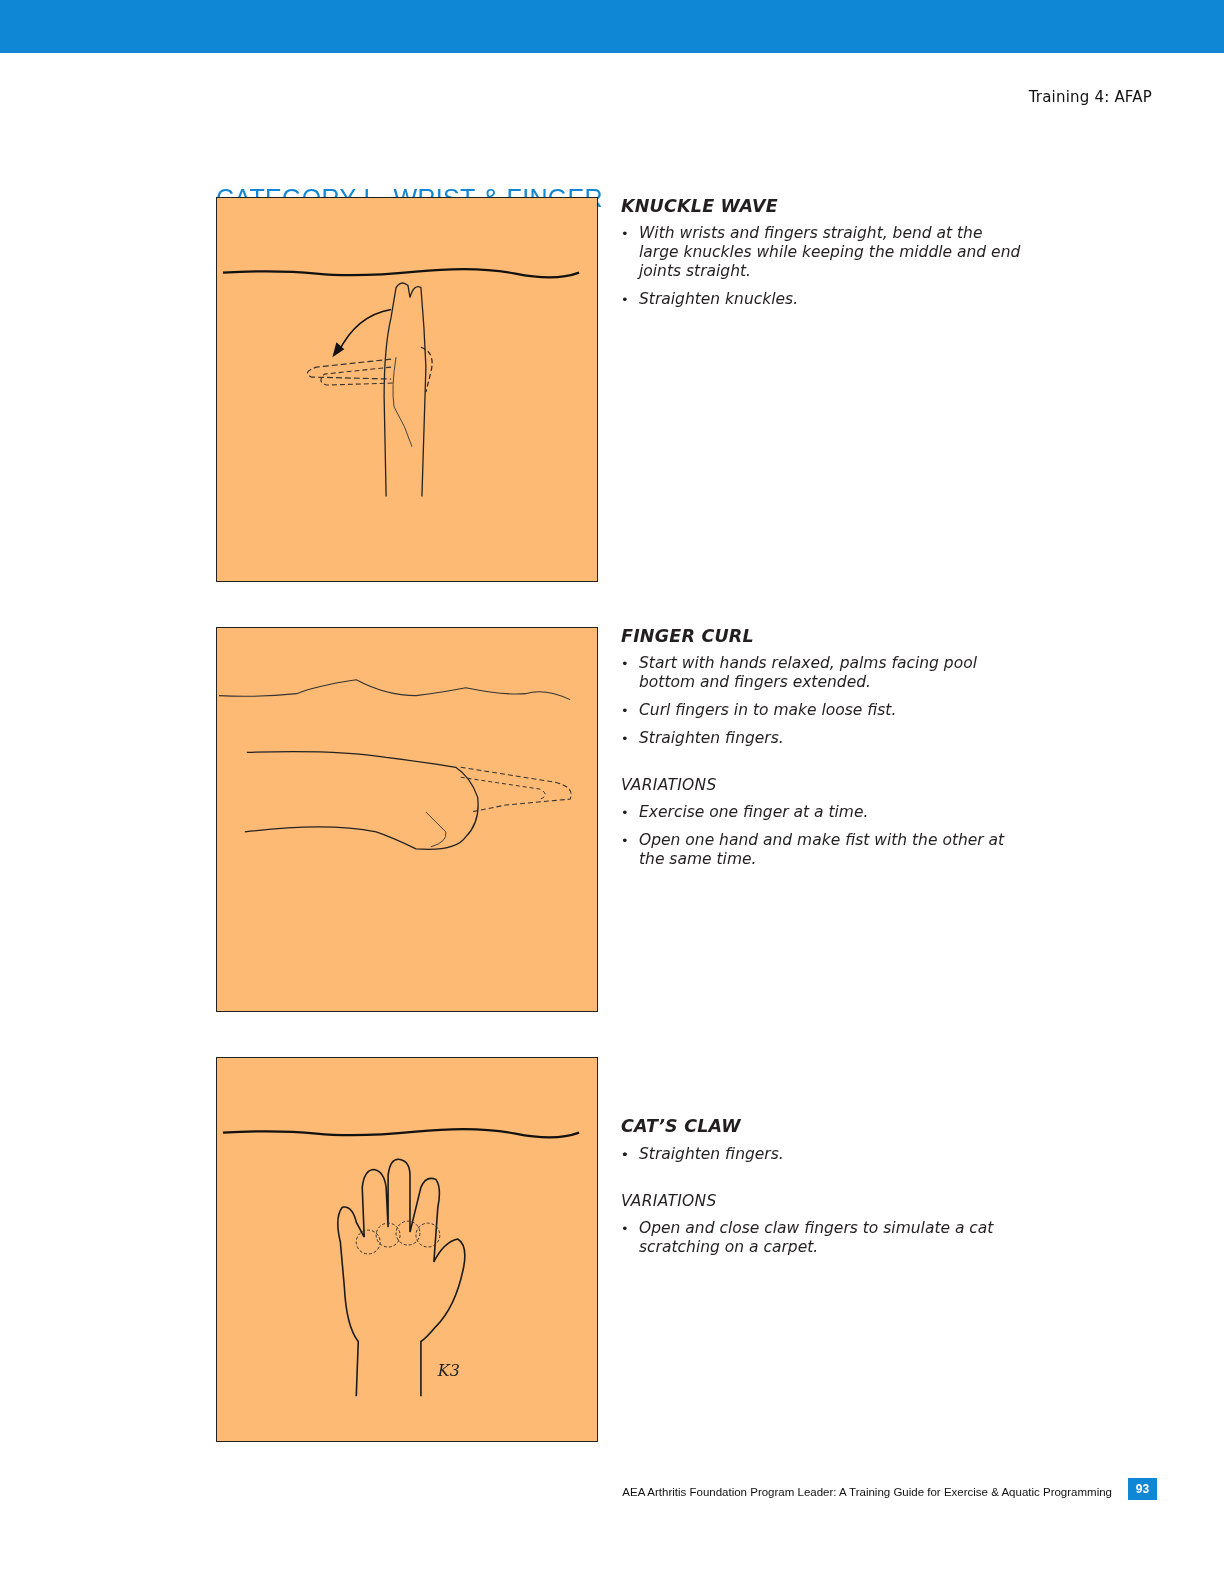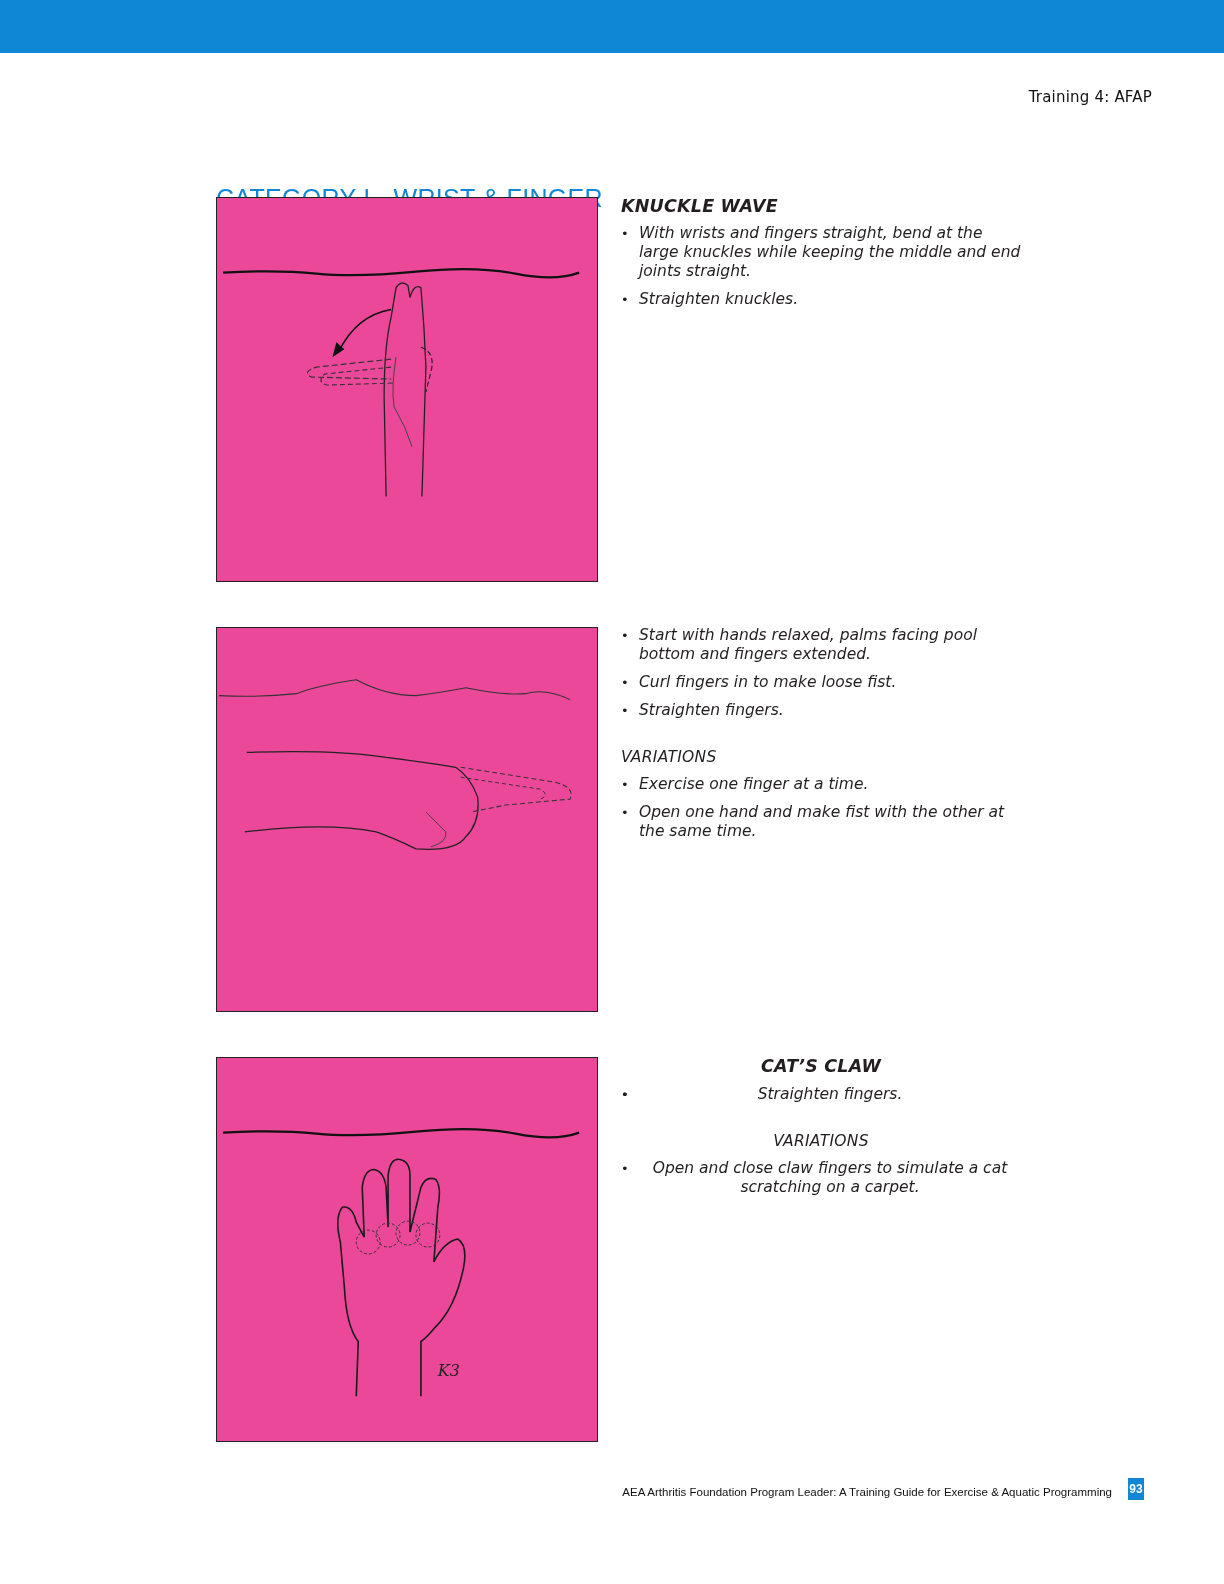--- a/index.html
+++ b/index.html
@@ -8,38 +8,38 @@
       font-family: "DejaVu Sans", sans-serif; color: #231f20; overflow: hidden;
     }
     .top-band { position: absolute; left: 0; top: 0; width: 1224px; height: 53px; background: #1087d4; }
     .chapter { position: absolute; right: 72px; top: 88px; font-size: 15px; color: #111; letter-spacing: 0.2px; }
     .cat-title {
       position: absolute; left: 216px; top: 140px; font-family: "Liberation Sans", sans-serif;
       font-weight: normal; font-size: 25px; color: #1087d4; letter-spacing: 0.3px; margin-top: 44px;
     }
     .figure {
       position: absolute; left: 216px; width: 382px; height: 385px;
-      border: 1px solid #222; background: #ec4899; box-sizing: border-box;
+      border: 1px solid #222; background: #fdba74; box-sizing: border-box;
     }
     .figure svg { width: 100%; height: 100%; display: block; }
     .desc { position: absolute; left: 621px; width: 400px; font-style: italic; }
     .ex-title { font-weight: bold; font-size: 17.5px; margin: 0 0 8px 0; color: #231f20; letter-spacing: 0.2px; }
     ul.bullets { list-style: none; margin: 0; padding: 0; }
     ul.bullets li {
       position: relative; padding-left: 18px; font-size: 15.5px; line-height: 19px;
       margin-bottom: 9px; color: #231f20;
     }
     ul.bullets li .dot { position: absolute; left: 0; top: 0; font-size: 13px; }
     .var-label { font-size: 15.5px; margin: 28px 0 9px 0; letter-spacing: 0.3px; color: #231f20; }
     .footer {
       position: absolute; right: 112px; top: 1486px; font-size: 11.5px; color: #111;
       font-family: "Liberation Sans", sans-serif;
     }
     .page-badge {
-      position: absolute; left: 1128px; top: 1478px; width: 16px; height: 22px; background: #1087d4;
+      position: absolute; left: 1128px; top: 1478px; width: 29px; height: 22px; background: #1087d4;
       color: #fff; font-size: 12px; font-weight: bold; display: flex; align-items: center; justify-content: center;
       font-family: "Liberation Sans", sans-serif;
     }
   </style>
 </head>
 <body>
 
 <div class="top-band"></div>
 <div class="chapter">Training 4: AFAP</div>
 <div class="cat-title">CATEGORY I - WRIST &amp; FINGER</div>
@@ -67,20 +67,21 @@
 <div class="figure" style="top:627px;">
   <svg viewBox="0 0 382 385">
     <path d="M2 68 Q40 70 80 66 Q100 58 140 52 Q170 68 200 68 Q230 64 250 60 Q290 68 310 66 Q330 60 355 72" stroke="#333" stroke-width="1.1" fill="none"></path>
     <path d="M30 125 Q120 122 170 130 Q210 135 240 140 Q255 150 262 170 Q265 195 250 210 Q240 225 200 222 Q175 210 160 205 Q110 195 28 205" stroke="#222" stroke-width="1.3" fill="none"></path>
     <path d="M245 140 L340 155 Q360 160 355 172 L290 178 L255 185" stroke="#333" stroke-width="1.1" fill="none" stroke-dasharray="5 3"></path>
     <path d="M245 150 L325 162 Q335 168 325 172" stroke="#333" stroke-width="1" fill="none" stroke-dasharray="4 3"></path>
     <path d="M210 185 Q220 195 230 205 Q232 215 215 220" stroke="#444" stroke-width="1" fill="none"></path>
   </svg>
 </div>
 <div class="desc" style="top:626px;">
+  <div class="ex-title">FINGER CURL</div>
   <ul class="bullets">
     <li><span class="dot">•</span><span>Start with hands relaxed, palms facing pool bottom and fingers extended.</span></li>
     <li><span class="dot">•</span><span>Curl fingers in to make loose fist.</span></li>
     <li><span class="dot">•</span><span>Straighten fingers.</span></li>
   </ul>
   <div class="var-label">VARIATIONS</div>
   <ul class="bullets">
     <li><span class="dot">•</span><span>Exercise one finger at a time.</span></li>
     <li><span class="dot">•</span><span>Open one hand and make fist with the other at the same time.</span></li>
   </ul>
@@ -90,21 +91,21 @@
   <svg viewBox="0 0 382 385">
     <path d="M6 75 Q60 72 100 76 T200 74 T300 76 T364 75" stroke="#111" stroke-width="2.2" fill="none"></path>
     <path d="M140 340 L142 285 Q130 270 128 230 L124 185 Q118 160 126 150 Q136 148 140 165 L148 180 L146 130 Q148 112 158 112 Q168 114 170 130 L172 170 L172 118 Q174 100 184 102 Q194 104 194 118 L194 175 L205 130 Q210 118 220 122 Q226 130 222 150 L218 205 Q228 185 242 182 Q252 188 248 210 Q240 250 220 270 Q210 282 205 285 L205 340" stroke="#1a1a1a" stroke-width="1.6" fill="none"></path>
     <circle cx="152" cy="185" r="12" stroke="#333" stroke-width="1" fill="none" stroke-dasharray="3 2"></circle>
     <circle cx="172" cy="178" r="12" stroke="#333" stroke-width="1" fill="none" stroke-dasharray="3 2"></circle>
     <circle cx="192" cy="176" r="12" stroke="#333" stroke-width="1" fill="none" stroke-dasharray="3 2"></circle>
     <circle cx="212" cy="178" r="12" stroke="#333" stroke-width="1" fill="none" stroke-dasharray="3 2"></circle>
     <text x="222" y="320" font-family="DejaVu Serif, serif" font-size="16" font-style="italic" fill="#222">K3</text>
   </svg>
 </div>
-<div class="desc" style="top:1056px;text-align:center;">
+<div class="desc" style="top:1116px;">
   <div class="ex-title">CAT’S CLAW</div>
   <ul class="bullets">
     <li><span class="dot">•</span></li>
     <li><span class="dot">•</span><span>Straighten fingers.</span></li>
   </ul>
   <div class="var-label">VARIATIONS</div>
   <ul class="bullets">
     <li><span class="dot">•</span><span>Open and close claw fingers to simulate a cat scratching on a carpet.</span></li>
   </ul>
 </div>

